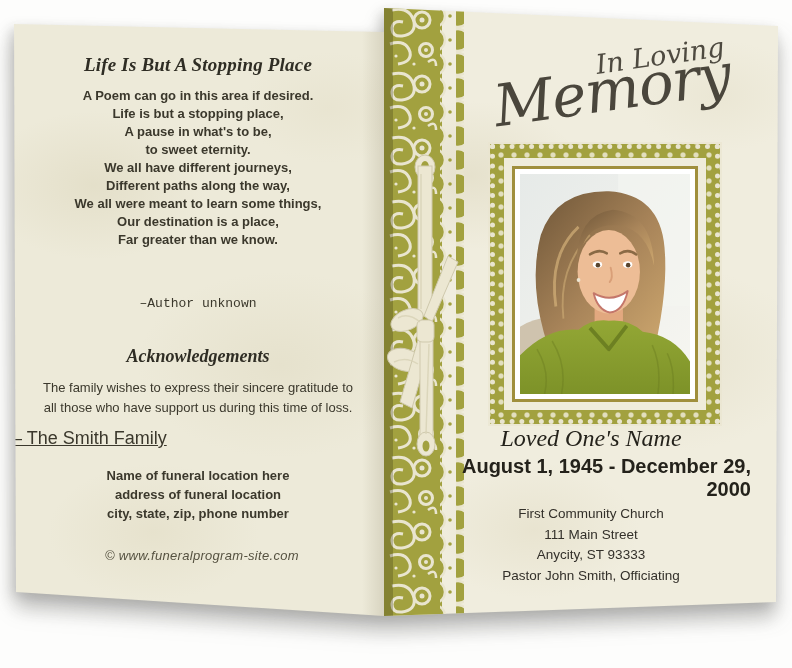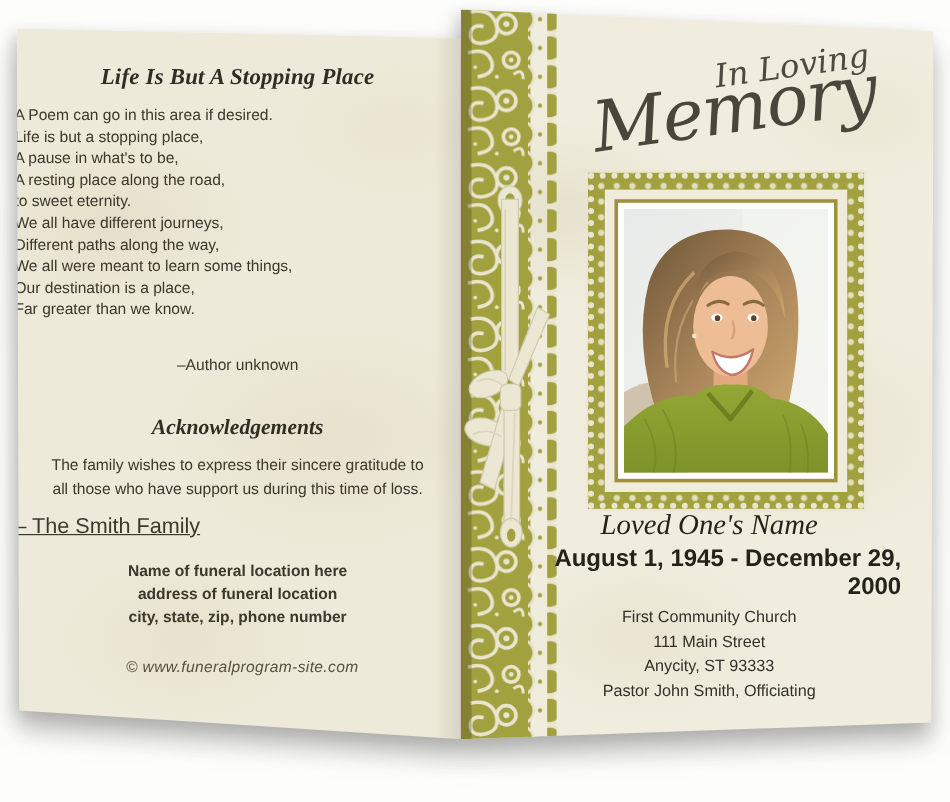--- a/index.html
+++ b/index.html
@@ -18,25 +18,25 @@
         clip-path:polygon(2px 6px,372px 14px,372px 598px,4px 574px);
         background-color:#edead9;}
   .page-left::after{content:"";position:absolute;right:0;top:0;bottom:0;width:22px;
         background:linear-gradient(to right,rgba(0,0,0,0),rgba(105,95,60,.16));}
   .page-right{left:384px;top:4px;width:394px;height:612px;
         clip-path:polygon(0 4px,394px 22px,392px 598px,0 612px);}
   
   .lp-title{position:absolute;left:0;top:36px;width:100%;text-align:center;
         font-family:"Liberation Serif",serif;font-style:italic;font-weight:bold;
         font-size:19px;color:#2f2d24;letter-spacing:.2px;}
-  .poem{position:absolute;left:0;top:69px;width:100%;text-align:left;
-        font-size:13px;line-height:18px;color:#3b382c;}
+  .poem{position:absolute;left:0;top:69px;width:100%;text-align:center;
+        font-size:13px;line-height:18px;color:#3b382c;font-weight:bold;}
   .poem span{display:block;}
   .author{position:absolute;left:0;top:278px;width:100%;text-align:center;
-        font-size:13px;color:#3b382c;}
+        font-size:13px;color:#3b382c;font-family:Liberation Mono, monospace;}
   .ack-title{position:absolute;left:0;top:328px;width:100%;text-align:center;
         font-family:"Liberation Serif",serif;font-style:italic;font-weight:bold;
         font-size:18px;color:#2f2d24;}
   .ack-body{position:absolute;left:0;top:360px;width:100%;text-align:center;
         font-size:13px;line-height:20px;color:#3b382c;}
   .ack-body span{display:block;}
   .ack-sign{position:absolute;left:0;top:410px;width:100%;text-align:left;
         font-size:18px;color:#3b382c;text-decoration:underline;}
   .loc{position:absolute;left:0;top:448px;width:100%;text-align:center;
         font-size:13px;line-height:19px;color:#3b382c;}
@@ -77,21 +77,20 @@
 
 <div id="stage">
   <div class="sheet">
 
     <div class="page page-left">
       <div class="lp-title">Life Is But A Stopping Place</div>
       <div class="poem">
         <span>A Poem can go in this area if desired.</span>
         <span>Life is but a stopping place,</span>
         <span>A pause in what's to be,</span>
-        <span>A resting place along the road,</span>
         <span>to sweet eternity.</span>
         <span>We all have different journeys,</span>
         <span>Different paths along the way,</span>
         <span>We all were meant to learn some things,</span>
         <span>Our destination is a place,</span>
         <span>Far greater than we know.</span>
       </div>
       <div class="author">–Author unknown</div>
       <div class="ack-title">Acknowledgements</div>
       <div class="ack-body">

